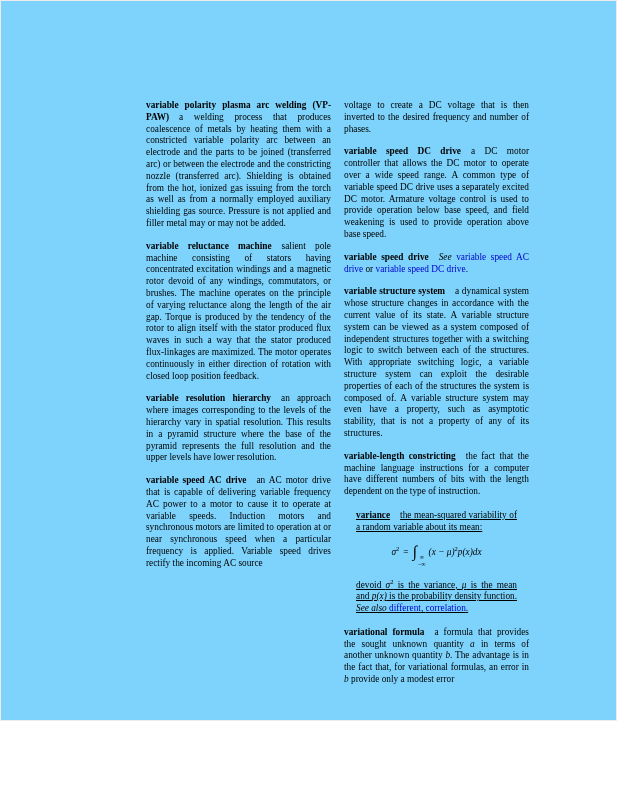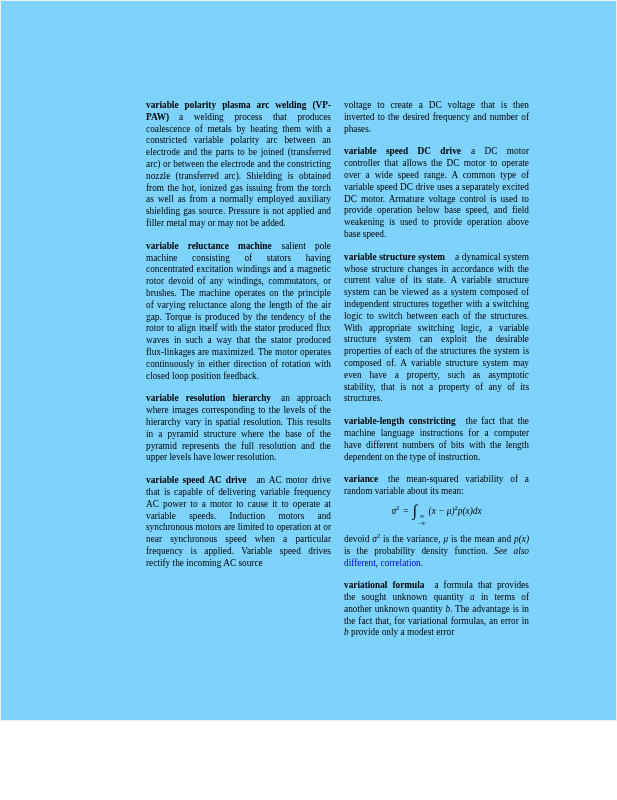--- a/index.html
+++ b/index.html
@@ -22,21 +22,21 @@
     display: flex;
     gap: 13px;
   }
   .col {
     width: 185px;
     font-size: 9.3px;
     line-height: 11.8px;
     text-align: justify;
   }
   .entry { margin: 0 0 11px 0; }
-  .entry p { margin: 0; }
+  .entry p { margin: 12px; text-decoration: underline; }
   .term { font-weight: bold; margin-right: 10px; }
   .xref { color: var(--link, #0000cc); text-decoration: none; cursor: pointer; }
   i { font-style: italic; }
   sup { font-size: 6.5px; line-height: 0; }
   .formula-line {
     text-align: center;
     margin: 7px 0 7px 0;
     font-size: 9.3px;
   }
   .f-eq { margin: 0 4px; }
@@ -76,20 +76,21 @@
       <p class="entry"><b class="term">variable speed AC drive</b><span class="def">an AC motor drive that is capable of delivering variable frequency AC power to a motor to cause it to operate at variable speeds. Induction motors and synchronous motors are limited to operation at or near synchronous speed when a particular frequency is applied. Variable speed drives rectify the incoming AC source</span></p>
 
     </div>
 
     <div class="col">
 
       <p class="entry"><span class="def">voltage to create a DC voltage that is then inverted to the desired frequency and number of phases.</span></p>
 
       <p class="entry"><b class="term">variable speed DC drive</b><span class="def">a DC motor controller that allows the DC motor to operate over a wide speed range. A common type of variable speed DC drive uses a separately excited DC motor. Armature voltage control is used to provide operation below base speed, and field weakening is used to provide operation above base speed.</span></p>
 
+      <p class="entry"><b class="term">variable speed drive</b><i>See </i><a class="xref">variable speed AC drive</a><span> or </span><a class="xref">variable speed DC drive</a><span>.</span></p>
 
       <p class="entry"><b class="term">variable structure system</b><span class="def">a dynamical system whose structure changes in accordance with the current value of its state. A variable structure system can be viewed as a system composed of independent structures together with a switching logic to switch between each of the structures. With appropriate switching logic, a variable structure system can exploit the desirable properties of each of the structures the system is composed of. A variable structure system may even have a property, such as asymptotic stability, that is not a property of any of its structures.</span></p>
 
       <p class="entry"><b class="term">variable-length constricting</b><span class="def">the fact that the machine language instructions for a computer have different numbers of bits with the length dependent on the type of instruction.</span></p>
 
       <div class="entry">
         <p><b class="term">variance</b><span class="def">the mean-squared variability of a random variable about its mean:</span></p>
         <div class="formula-line"><i>σ</i><sup>2</sup><span class="f-eq">=</span><span class="f-int">∫</span><span class="f-lims">
               <span>∞</span>
               <span>−∞</span>

